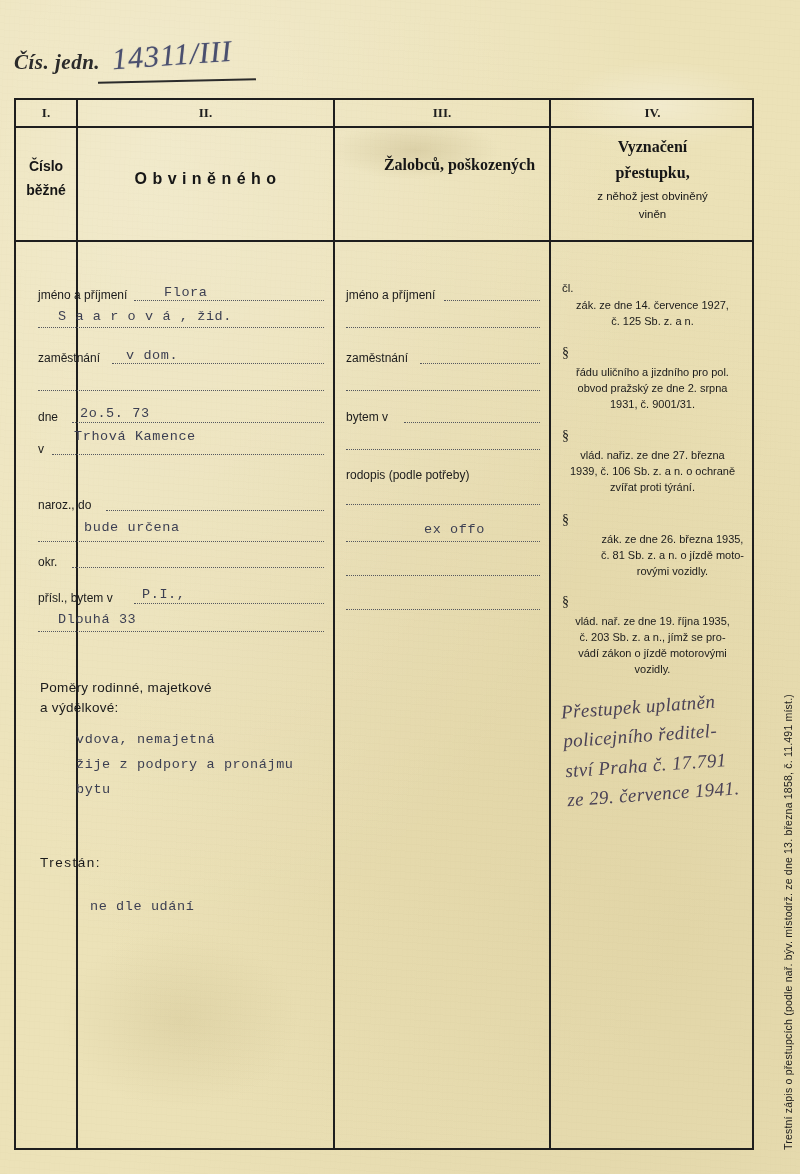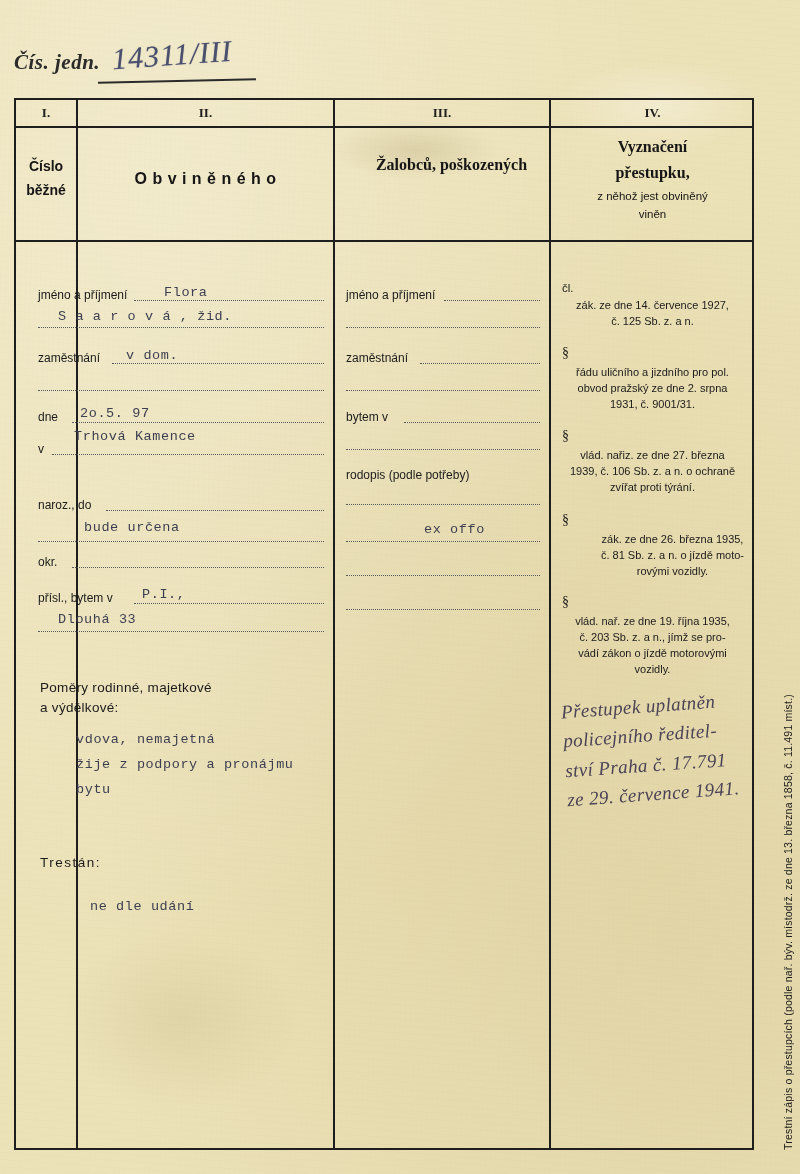--- a/index.html
+++ b/index.html
@@ -210,41 +210,41 @@
     <div class="colhead" style="left:0; top:5px; width:60px;">I.</div>
     <div class="colhead" style="left:62px; top:5px; width:255px;">II.</div>
     <div class="colhead" style="left:319px; top:5px; width:214px;">III.</div>
     <div class="colhead" style="left:535px; top:5px; width:203px;">IV.</div>
 
     <div class="head-title" style="left:0; top:58px; width:60px; font-size:14px; font-weight:bold;">Číslo</div>
     <div class="head-title" style="left:0; top:82px; width:60px; font-size:14px; font-weight:bold;">běžné</div>
 
     <div class="head-title" style="left:62px; top:70px; width:255px; font-size:16px; font-weight:bold; letter-spacing:0.5px;">O b v i n ě n é h o</div>
 
-    <div class="head-title serif" style="left:319px; top:56px; width:233px; font-size:16px; font-weight:bold;">Žalobců, poškozených</div>
+    <div class="head-title serif" style="left:327px; top:56px; width:233px; font-size:16px; font-weight:bold;">Žalobců, poškozených</div>
 
     <div class="head-title serif" style="left:535px; top:38px; width:203px; font-size:16px; font-weight:bold;">Vyznačení</div>
     <div class="head-title serif" style="left:535px; top:64px; width:203px; font-size:16px; font-weight:bold;">přestupku,</div>
     <div class="head-title" style="left:535px; top:90px; width:203px; font-size:11.5px;">z něhož jest obviněný</div>
     <div class="head-title" style="left:535px; top:108px; width:203px; font-size:11.5px;">viněn</div>
 
     <div class="printed abs" style="left:22px; top:188px;">jméno a příjmení</div>
     <div class="dotline" style="left:118px; top:200px; width:190px;"></div>
     <div class="tw abs" style="left:148px; top:185px;">Flora</div>
     <div class="tw abs" style="left:42px; top:209px;">S a a r o v á , žid.</div>
     <div class="dotline" style="left:22px; top:227px; width:286px;"></div>
 
     <div class="printed abs" style="left:22px; top:251px;">zaměstnání</div>
     <div class="dotline" style="left:96px; top:263px; width:212px;"></div>
     <div class="tw abs" style="left:110px; top:248px;">v dom.</div>
     <div class="dotline" style="left:22px; top:290px; width:286px;"></div>
 
     <div class="printed abs" style="left:22px; top:310px;">dne</div>
     <div class="dotline" style="left:56px; top:322px; width:252px;"></div>
-    <div class="tw abs" style="left:64px; top:306px;">2o.5. 97</div>
+    <div class="tw abs" style="left:64px; top:306px;">2o.5. 73</div>
 
     <div class="printed abs" style="left:22px; top:342px;">v</div>
     <div class="dotline" style="left:36px; top:354px; width:272px;"></div>
     <div class="tw abs" style="left:58px; top:329px;">Trhová Kamence</div>
 
     <div class="printed abs" style="left:22px; top:398px;">naroz., do</div>
     <div class="dotline" style="left:90px; top:410px; width:218px;"></div>
     <div class="tw abs" style="left:68px; top:420px;">bude určena</div>
     <div class="dotline" style="left:22px; top:441px; width:286px;"></div>
 

